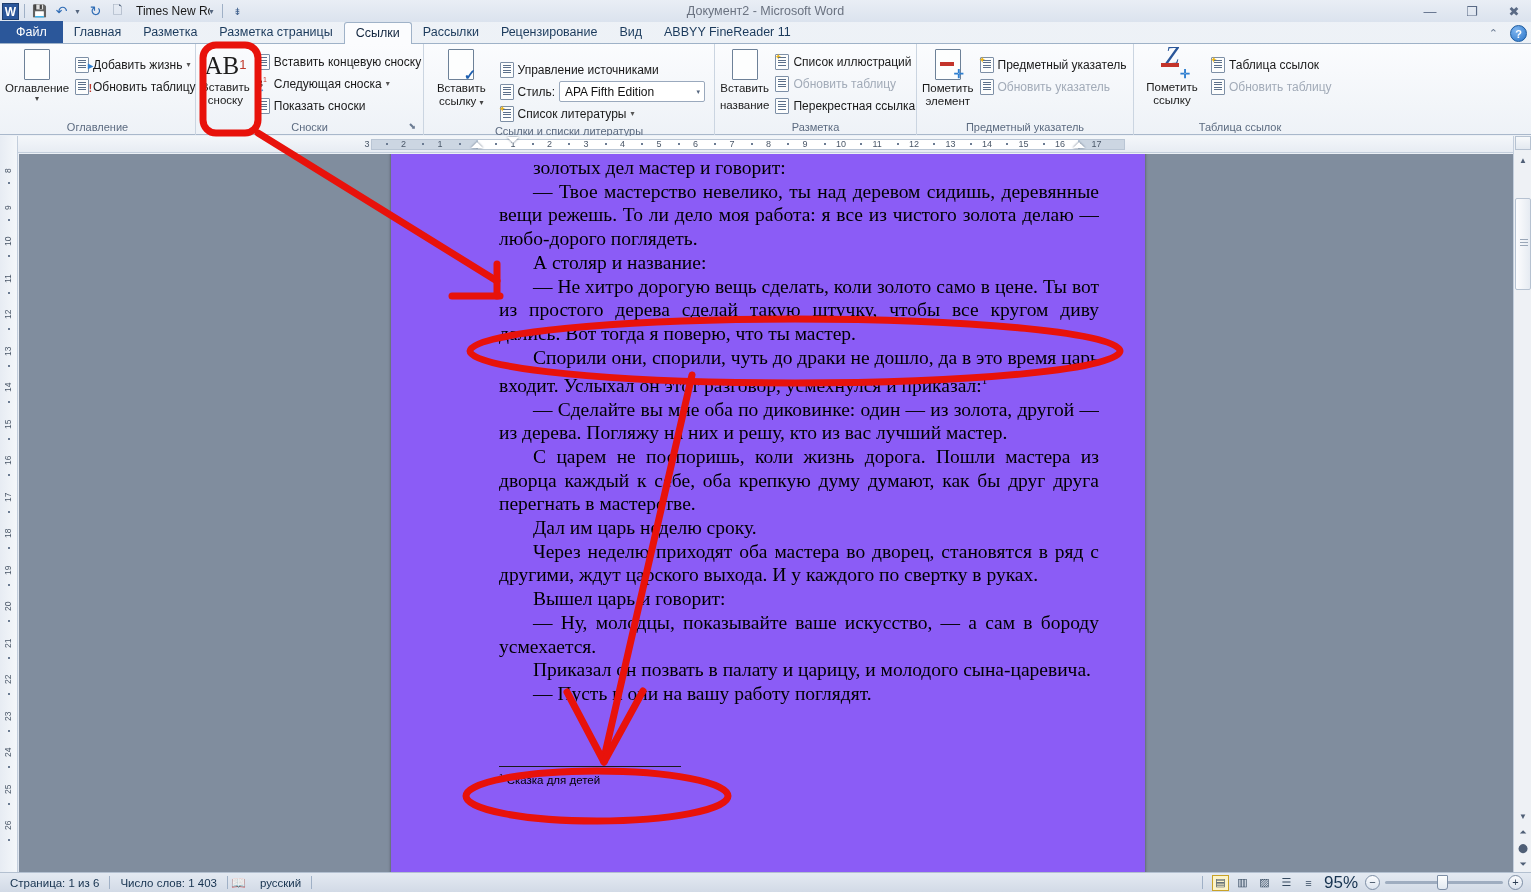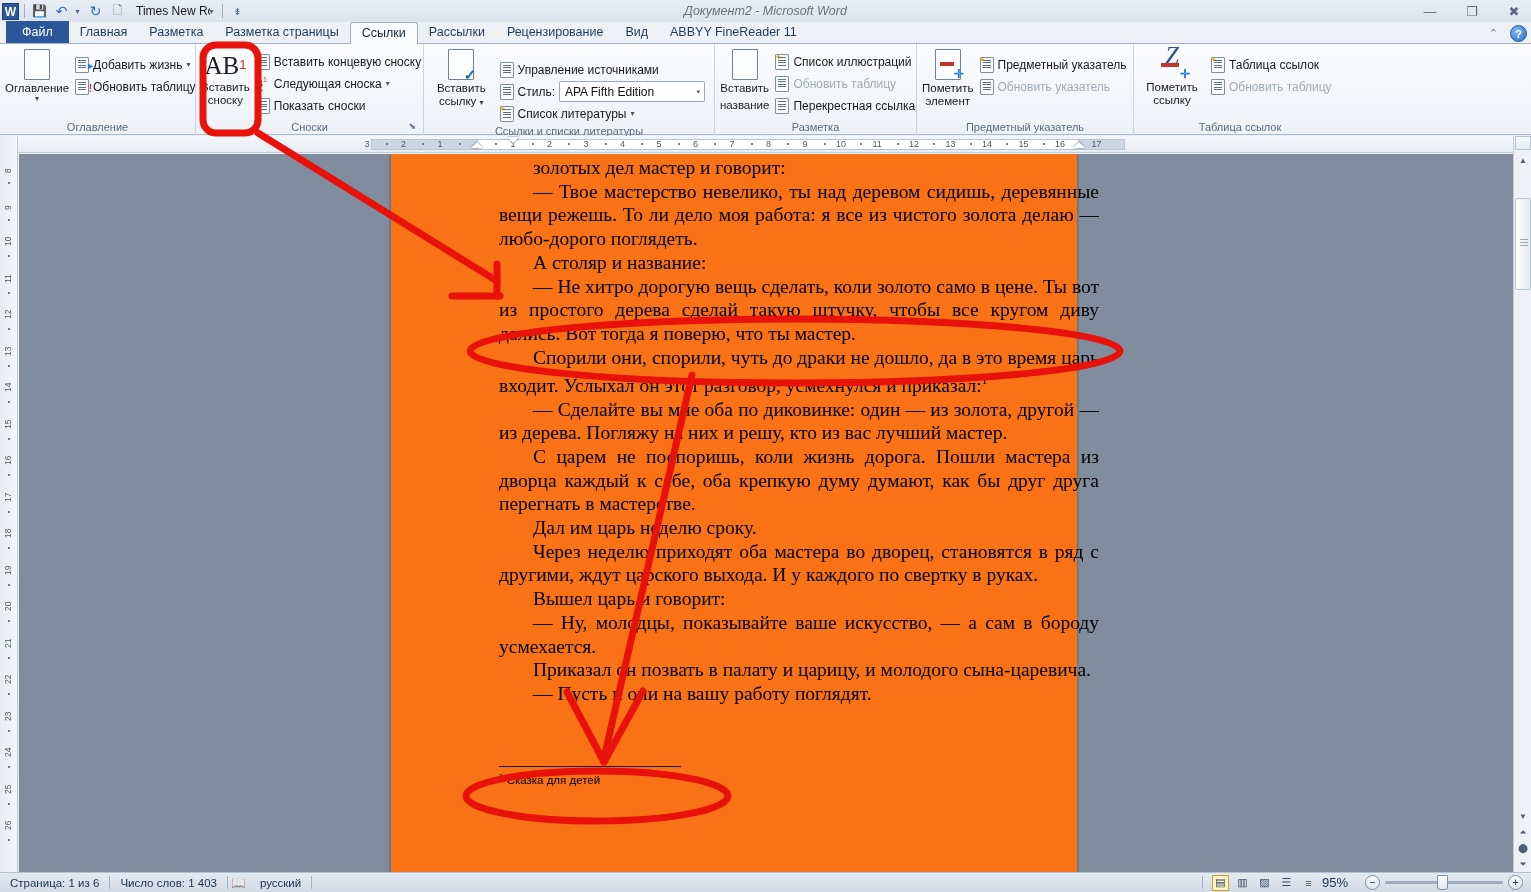--- a/index.html
+++ b/index.html
@@ -41,21 +41,21 @@
   .doc-ico { font-size: 12px; color: #65758c; }
   .tiny-arrow { font-size: 7px; color: #54657e; margin-left: -2px;}
   .font-combo {
     height: 18px; display: flex; align-items: center;
     font-size: 12px; color: #1a1a1a; padding: 0 2px 0 4px;
     margin-left: 2px;
   }
   .font-combo .cname { max-width: 74px; overflow: hidden; white-space: nowrap; }
   .title-text {
     position: absolute; left: 0; top: 0; width: 1531px; height: 36px;
-    text-align: center; line-height: 22px; font-size: 12.5px; color: #6a7280; font-style: italic;
+    text-align: center; line-height: 22px; font-size: 12.5px; color: #6a7280;
   }
   .win-btns {
     position: absolute; right: 6px; top: 0px; height: 22px;
     display: flex; align-items: center; gap: 20px;
   }
   .win-btn { font-size: 13px; color: #5a6a85; width: 22px; text-align: center; }
   .help-row {
     position: absolute; right: 4px; top: 22px; height: 22px;
     display: flex; align-items: center; gap: 12px;
   }
@@ -65,21 +65,20 @@
     background: radial-gradient(circle at 35% 30%, #7fb6f0, #2a74c8);
     color: #fff; font-size: 11px; font-weight: bold; text-align: center;
     line-height: 17px; border: 1px solid #1b5a9e;
   }
 
   
   .tabstrip {
     position: absolute; left: 0; top: 22px; width: 1531px; height: 22px;
     display: flex; align-items: flex-end;
     border-bottom: 1px solid #9fb2c8;
-    padding-left: 6px;
   }
   .tab {
     height: 21px; line-height: 21px; padding: 0 11px;
     font-size: 12.5px; color: #1b3a5c; white-space: nowrap;
   }
   .tab.file {
     background: #2b579a; color: #fff; padding: 0 16px; height: 22px;
     line-height: 22px;
   }
   .tab.active {
@@ -188,22 +187,22 @@
   }
   .vdot { position:absolute; left:8px; width:2px; height:2px; background:#6b7b92; }
 
   
   .canvas {
     position: absolute; left: 19px; top: 154px; width: 1494px; height: 722px;
     background: #808d9e;
     overflow: hidden;
   }
   .page {
-    position: absolute; left: 372px; top: -18px; width: 686px; height: 740px;
-    background: #f97316; box-shadow: 0 0 3px rgba(0,0,0,.45);
+    position: absolute; left: 372px; top: -18px; width: 754px; height: 740px;
+    background: #8b5cf6; box-shadow: 0 0 3px rgba(0,0,0,.45);
   }
   .doc-text {
     position: absolute; left: 108px; top: 22px; width: 600px;
     font-family: "Liberation Serif", serif;
     font-size: 19.5px; line-height: 23.7px;
     color: #000; text-align: justify;
   }
   .doc-text p { margin: 0; text-indent: 34px; }
   .doc-text p.clip-top { margin-top: -2px; }
   sup.fn { font-size: 11px; vertical-align: super; }
@@ -259,21 +258,21 @@
     display: flex; align-items: center; font-size: 11.5px; color: #16324f;
   }
   .sb-item { padding: 0 10px; height: 20px; line-height: 20px; white-space: nowrap; }
   .sb-div { width: 1px; height: 13px; background: #9fb0c6; }
   .sb-right { margin-left: auto; display: flex; align-items: center; gap: 5px; padding-right: 8px; }
   .viewbtn {
     width: 17px; height: 16px; display:flex; align-items:center; justify-content:center;
     font-size: 11px; color: #35495f;
   }
   .viewbtn.active { background: #fcf3c8; border: 1px solid #c9a227; }
-  .zoom-val { width: 38px; text-align: left; font-size: 13px; }
+  .zoom-val { width: 38px; text-align: center; font-size: 17px; }
   .zoom-minus, .zoom-plus {
     width: 15px; height: 15px; border-radius: 50%; border: 1px solid #7d8ea5;
     background: linear-gradient(#fbfcfe,#dbe3ee);
     font-size: 11px; line-height: 13px; text-align: center; color: #2b3d53;
   }
   .zoom-track {
     width: 118px; height: 3px; background: #9fadc0; border-radius: 2px; position: relative;
   }
   .zoom-thumb {
     position: absolute; left: 52px; top: -6px; width: 11px; height: 15px;

